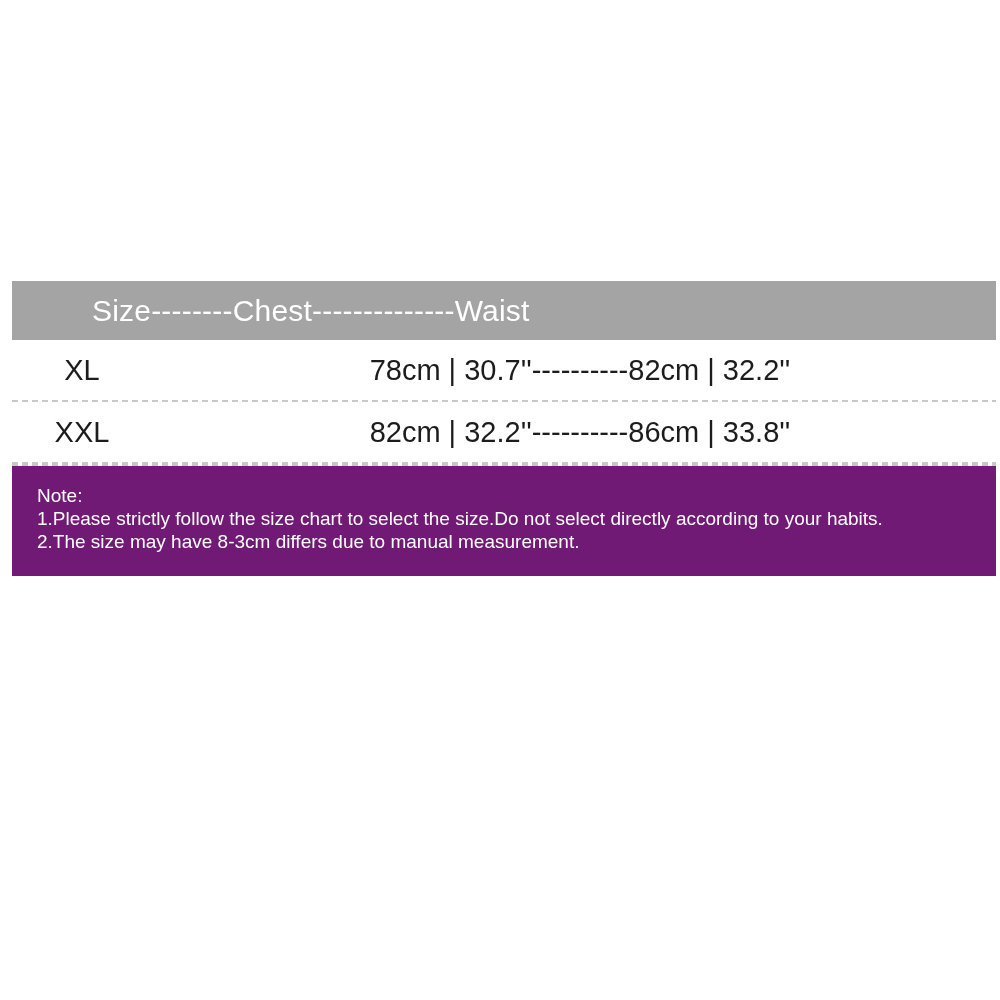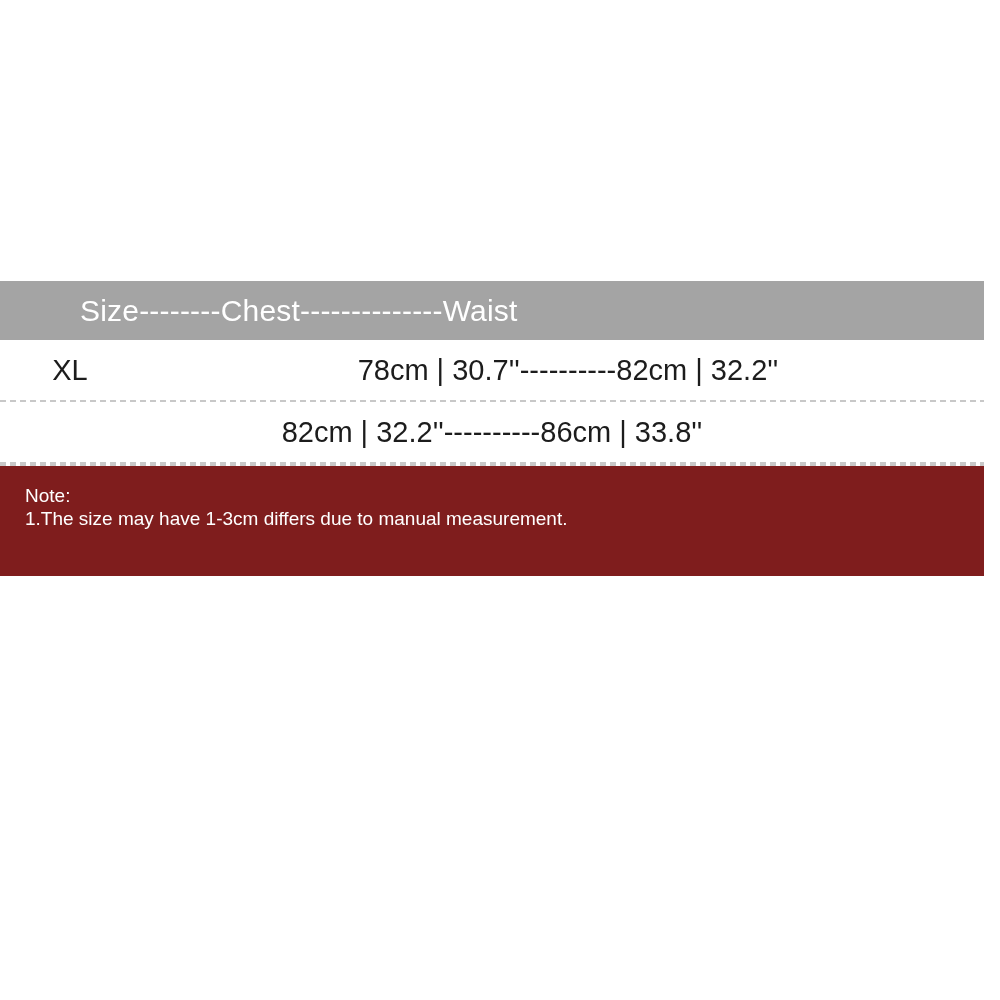--- a/index.html
+++ b/index.html
@@ -9,21 +9,21 @@
   body {
     width: 1000px;
     height: 1000px;
     background: #ffffff;
     font-family: "Liberation Sans", sans-serif;
     overflow: hidden;
   }
 
   #size-chart {
     position: absolute;
-    left: 0;
+    left: 12px;
     top: 281px;
     width: 984px;
   }
 
   
   .chart-header {
     background: #a4a4a4;
     height: 59px;
     display: flex;
     align-items: center;
@@ -69,21 +69,21 @@
       to right,
       #c8c8c8 0px,
       #c8c8c8 6px,
       rgba(255,255,255,0) 6px,
       rgba(255,255,255,0) 10px
     );
   }
 
   
   .chart-note {
-    background: #7f1d1d;
+    background: #701a75;
     box-sizing: border-box;
     padding: 18px 4px 18px 25px;
     height: 110px;
   }
   .note-line {
     color: #ffffff;
     font-size: 19px;
     line-height: 23px;
     white-space: pre;
   }
@@ -99,27 +99,29 @@
 
   <div class="chart-body">
 
     <div class="chart-row">
       <span class="row-size">XL</span>
       <span class="row-measure">78cm | 30.7''----------82cm | 32.2''</span>
     </div>
     <div class="row-divider"></div>
 
     <div class="chart-row">
+      <span class="row-size">XXL</span>
       <span class="row-measure">82cm | 32.2''----------86cm | 33.8''</span>
     </div>
     <div class="row-divider"></div>
 
     <div class="row-divider"></div>
 
 
   </div>
 
   <div class="chart-note">
     <div class="note-line">Note:</div>
-    <div class="note-line">1.The size may have 1-3cm differs due to manual measurement.</div>
+    <div class="note-line">1.Please strictly follow the size chart to select the size.Do not select directly according to your habits.</div>
+    <div class="note-line">2.The size may have 8-3cm differs due to manual measurement.</div>
   </div>
 
 </div>
 
 </body></html>

